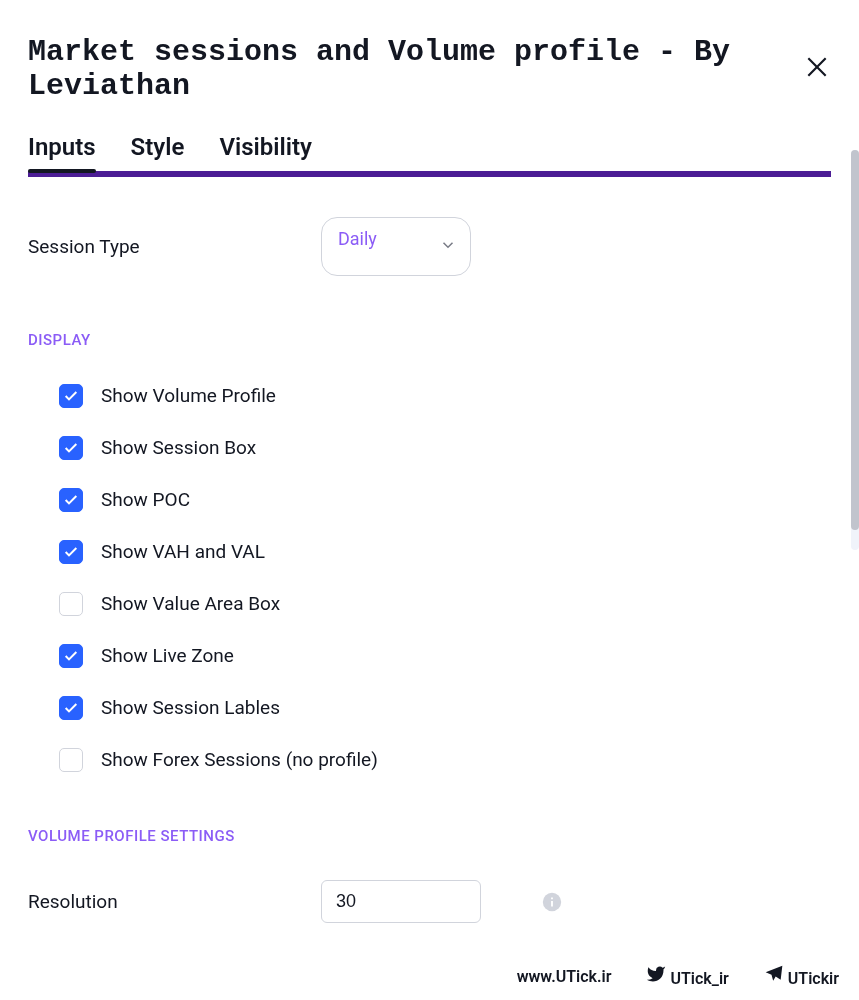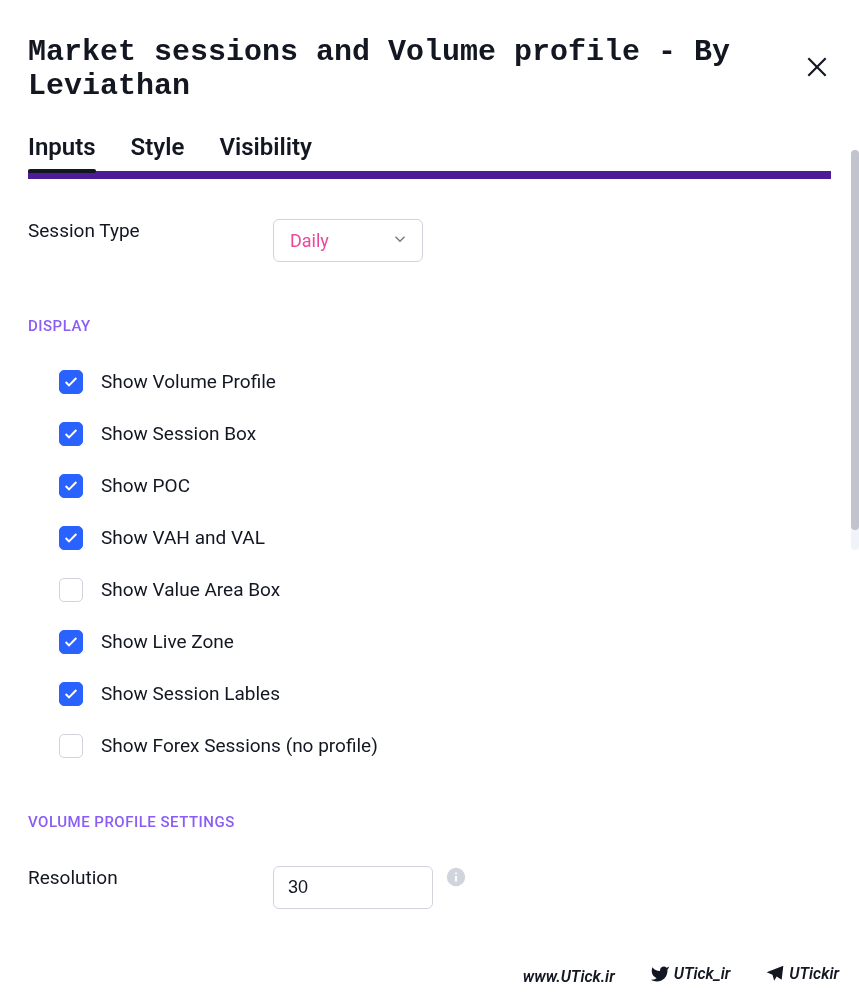--- a/index.html
+++ b/index.html
@@ -42,21 +42,21 @@
     }
     .close-btn svg {
       width: 26px;
       height: 26px;
       stroke: #131722;
       stroke-width: 2;
     }
     .tabs {
       display: flex;
       gap: 35px;
-      border-bottom: 8px solid #4c1d95;
+      border-bottom: 6px solid #4c1d95;
       margin-bottom: 40px;
     }
     .tab {
       font-size: 24px;
       font-weight: 600;
       color: #131722;
       padding-bottom: 10px;
       cursor: pointer;
       position: relative;
     }
@@ -65,37 +65,39 @@
       position: absolute;
       bottom: -2px;
       left: 0;
       right: 0;
       height: 4px;
       background: #131722;
       border-radius: 2px;
     }
     .field-row {
       display: flex;
+      align-items: center;
       margin-bottom: 20px;
+      gap: 48px;
     }
     .field-label {
       font-size: 19px;
       color: #131722;
       width: 245px;
     }
     .select-wrapper {
       position: relative;
       display: inline-block;
     }
     .select {
       border: 1px solid #d1d4dc;
-      border-radius: 6px;
-      padding: 10px 45px 10px 16px;
+      border-radius: 16px;
+      padding: 10px 45px 26px 16px;
       font-size: 18px;
-      color: #ec4899;
+      color: #8b5cf6;
       background: #fff;
       cursor: pointer;
       min-width: 150px;
       appearance: none;
     }
     .chevron {
       position: absolute;
       right: 14px;
       top: 50%;
       transform: translateY(-50%);
@@ -175,23 +177,22 @@
       right: 20px;
       display: flex;
       align-items: center;
       gap: 35px;
       font-size: 16px;
       font-weight: 600;
       color: #131722;
     }
     .footer-item {
       display: flex;
-      align-items: flex-start;
+      align-items: flex-end;
       gap: 4px;
-      font-style: italic;
     }
     .footer-item svg {
       width: 20px;
       height: 20px;
       fill: #131722;
     }
     .scrollbar-track {
       position: absolute;
       right: 0;
       top: 150px;

